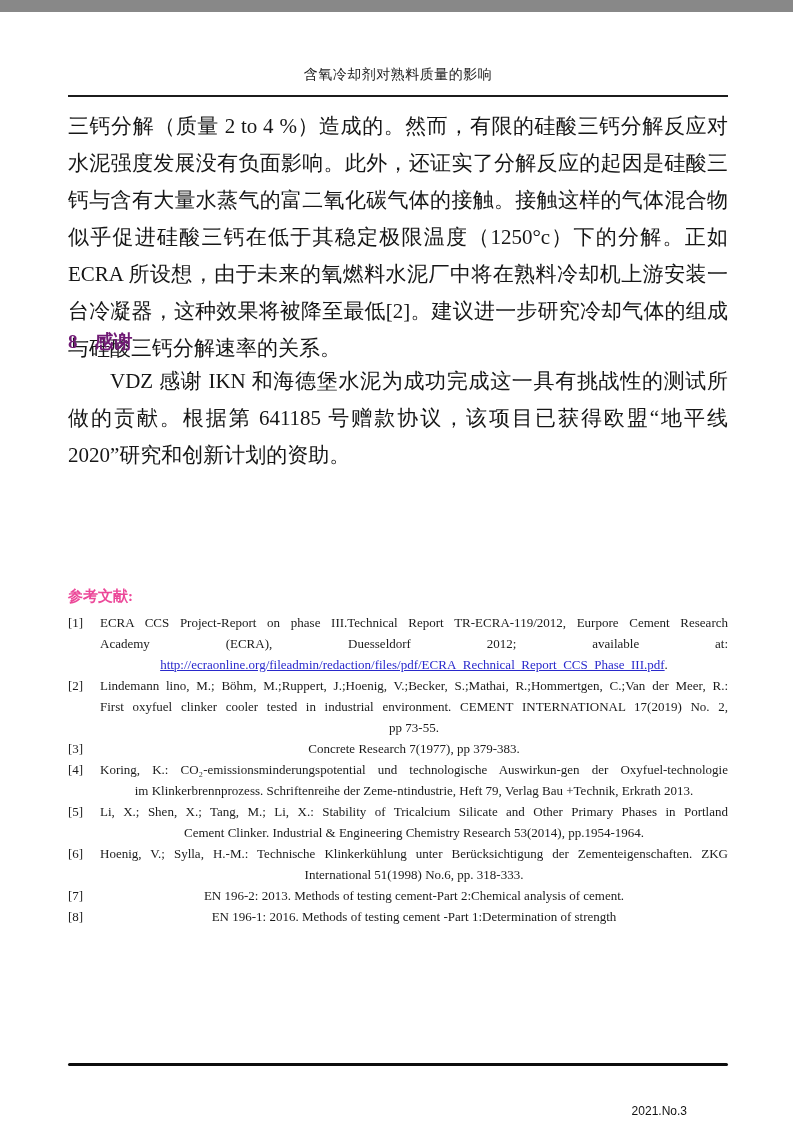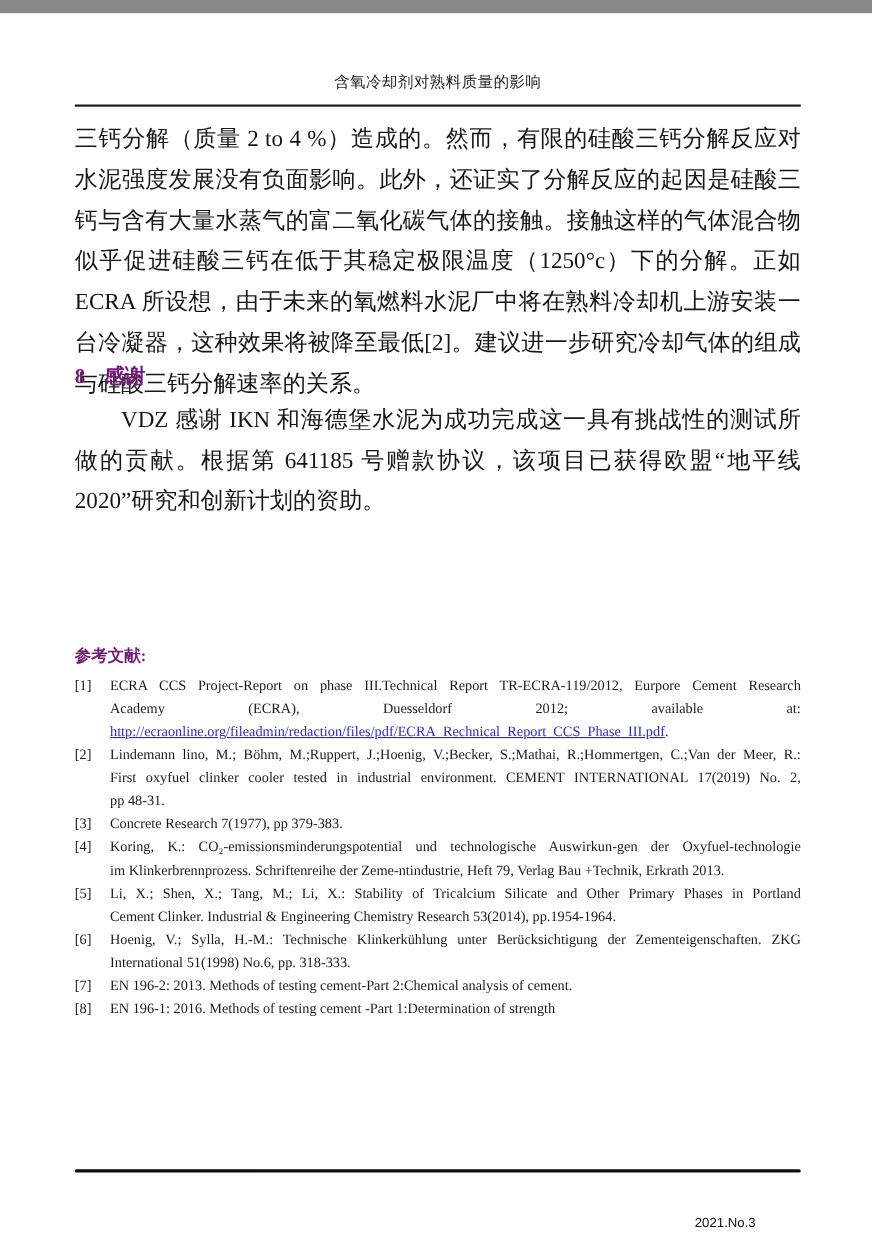--- a/index.html
+++ b/index.html
@@ -46,32 +46,32 @@
     color: #701a75;
   }
   .section-heading .sec-num { margin-right: 17px; }
   .ack-para { top: 351px; text-indent: 42px; }
   
   .refs-heading {
     position: absolute;
     top: 575px; left: 68px;
     font-size: 15px;
     font-weight: bold;
-    color: #701a75;
+    color: #ec4899;
   }
   .refs-list {
     position: absolute;
     top: 600px; left: 68px; width: 660px;
     font-size: 13px;
     line-height: 21px;
     color: #1a1a1a;
   }
   .ref-item { position: relative; padding-left: 32px; }
   .ref-label { position: absolute; left: 0; top: 0; }
-  .ref-line { text-align: left; }
+  .ref-line { text-align: center; }
   .ref-line.spread { text-align: justify; text-align-last: justify; }
   .ref-url {
     color: #2929cc;
     text-decoration: underline;
     word-break: break-all;
   }
   .ref-url-suffix { color: #1a1a1a; }
   
   .footer-rule {
     position: absolute;
@@ -120,21 +120,21 @@
       <span class="ref-label">[1]</span>
       <div class="ref-line spread">ECRA CCS Project-Report on phase III.Technical Report TR-ECRA-119/2012, Eurpore Cement Research</div>
       <div class="ref-line spread">Academy (ECRA), Duesseldorf 2012; available at:</div>
       <div class="ref-line"><a class="ref-url" href="#">http://ecraonline.org/fileadmin/redaction/files/pdf/ECRA_Rechnical_Report_CCS_Phase_III.pdf</a><span class="ref-url-suffix">.</span></div>
     </div>
 
     <div class="ref-item">
       <span class="ref-label">[2]</span>
       <div class="ref-line spread">Lindemann lino, M.; Böhm, M.;Ruppert, J.;Hoenig, V.;Becker, S.;Mathai, R.;Hommertgen, C.;Van der Meer, R.:</div>
       <div class="ref-line spread">First oxyfuel clinker cooler tested in industrial environment. CEMENT INTERNATIONAL 17(2019) No. 2,</div>
-      <div class="ref-line">pp 48-31.</div>
+      <div class="ref-line">pp 73-55.</div>
     </div>
 
     <div class="ref-item">
       <span class="ref-label">[3]</span>
       <div class="ref-line">Concrete Research 7(1977), pp 379-383.</div>
     </div>
 
     <div class="ref-item">
       <span class="ref-label">[4]</span>
       <div class="ref-line spread">Koring, K.: CO₂-emissionsminderungspotential und technologische Auswirkun-gen der Oxyfuel-technologie</div>

